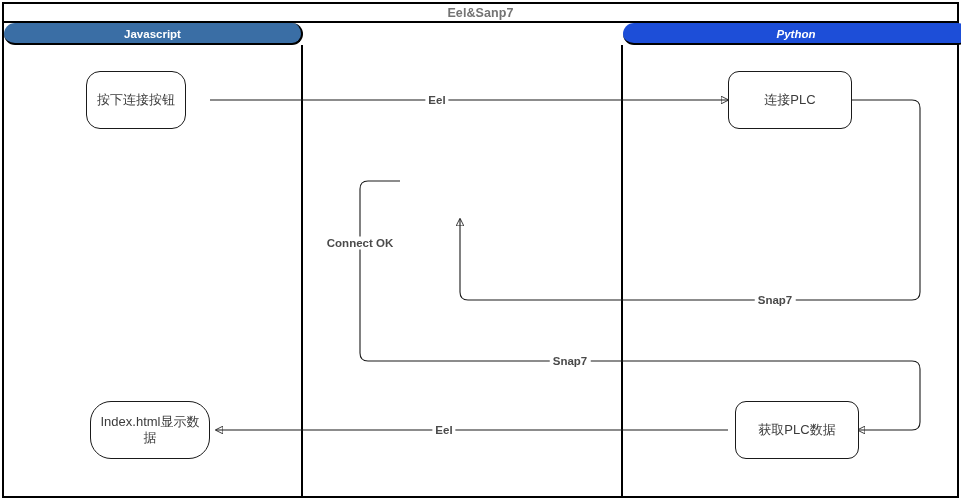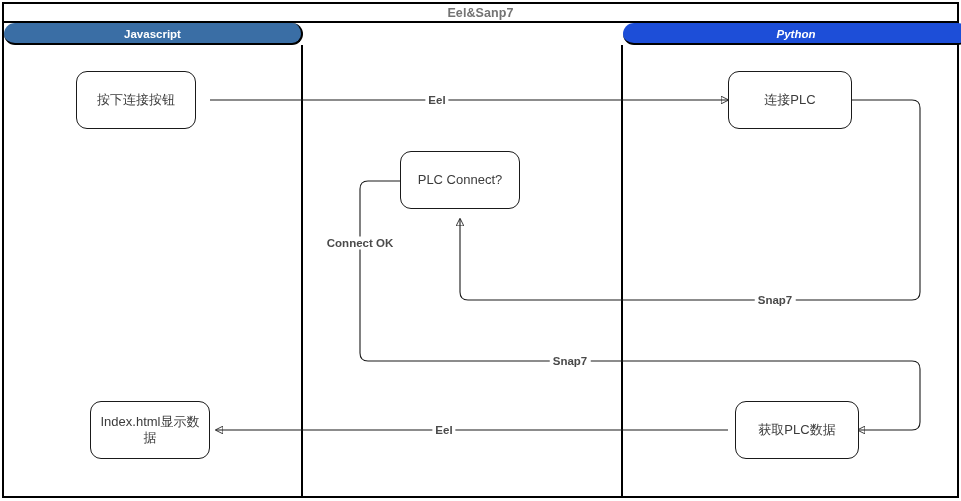--- a/index.html
+++ b/index.html
@@ -162,23 +162,22 @@
   <div class="edge-label" style="left:437px; top:100px;">Eel</div>
 
   <div class="edge-label" style="left:775px; top:300px;">Snap7</div>
 
   <div class="edge-label" style="left:360px; top:243px;">Connect OK</div>
 
   <div class="edge-label" style="left:570px; top:361px;">Snap7</div>
 
   <div class="edge-label" style="left:444px; top:430px;">Eel</div>
 
-  <div class="node" style="left:76px; top:71px; width:120px; height:58px;">按下连接按钮</div>
+  <div class="node" style="left:86px; top:71px; width:100px; height:58px;border-radius:14px;">按下连接按钮</div>
 
   <div class="node" style="left:728px; top:71px; width:124px; height:58px;">连接PLC</div>
 
-  <div class="node" style="left:400px; top:151px; width:120px; height:58px;">PLC Connect?</div>
 
-  <div class="node" style="left:90px; top:401px; width:120px; height:58px;">Index.html显示数据</div>
+  <div class="node" style="left:90px; top:401px; width:120px; height:58px;border-radius:21px;">Index.html显示数据</div>
 
   <div class="node" style="left:728px; top:401px; width:124px; height:58px;margin-left:7px;">获取PLC数据</div>
 
 </div>
 
 </body></html>

